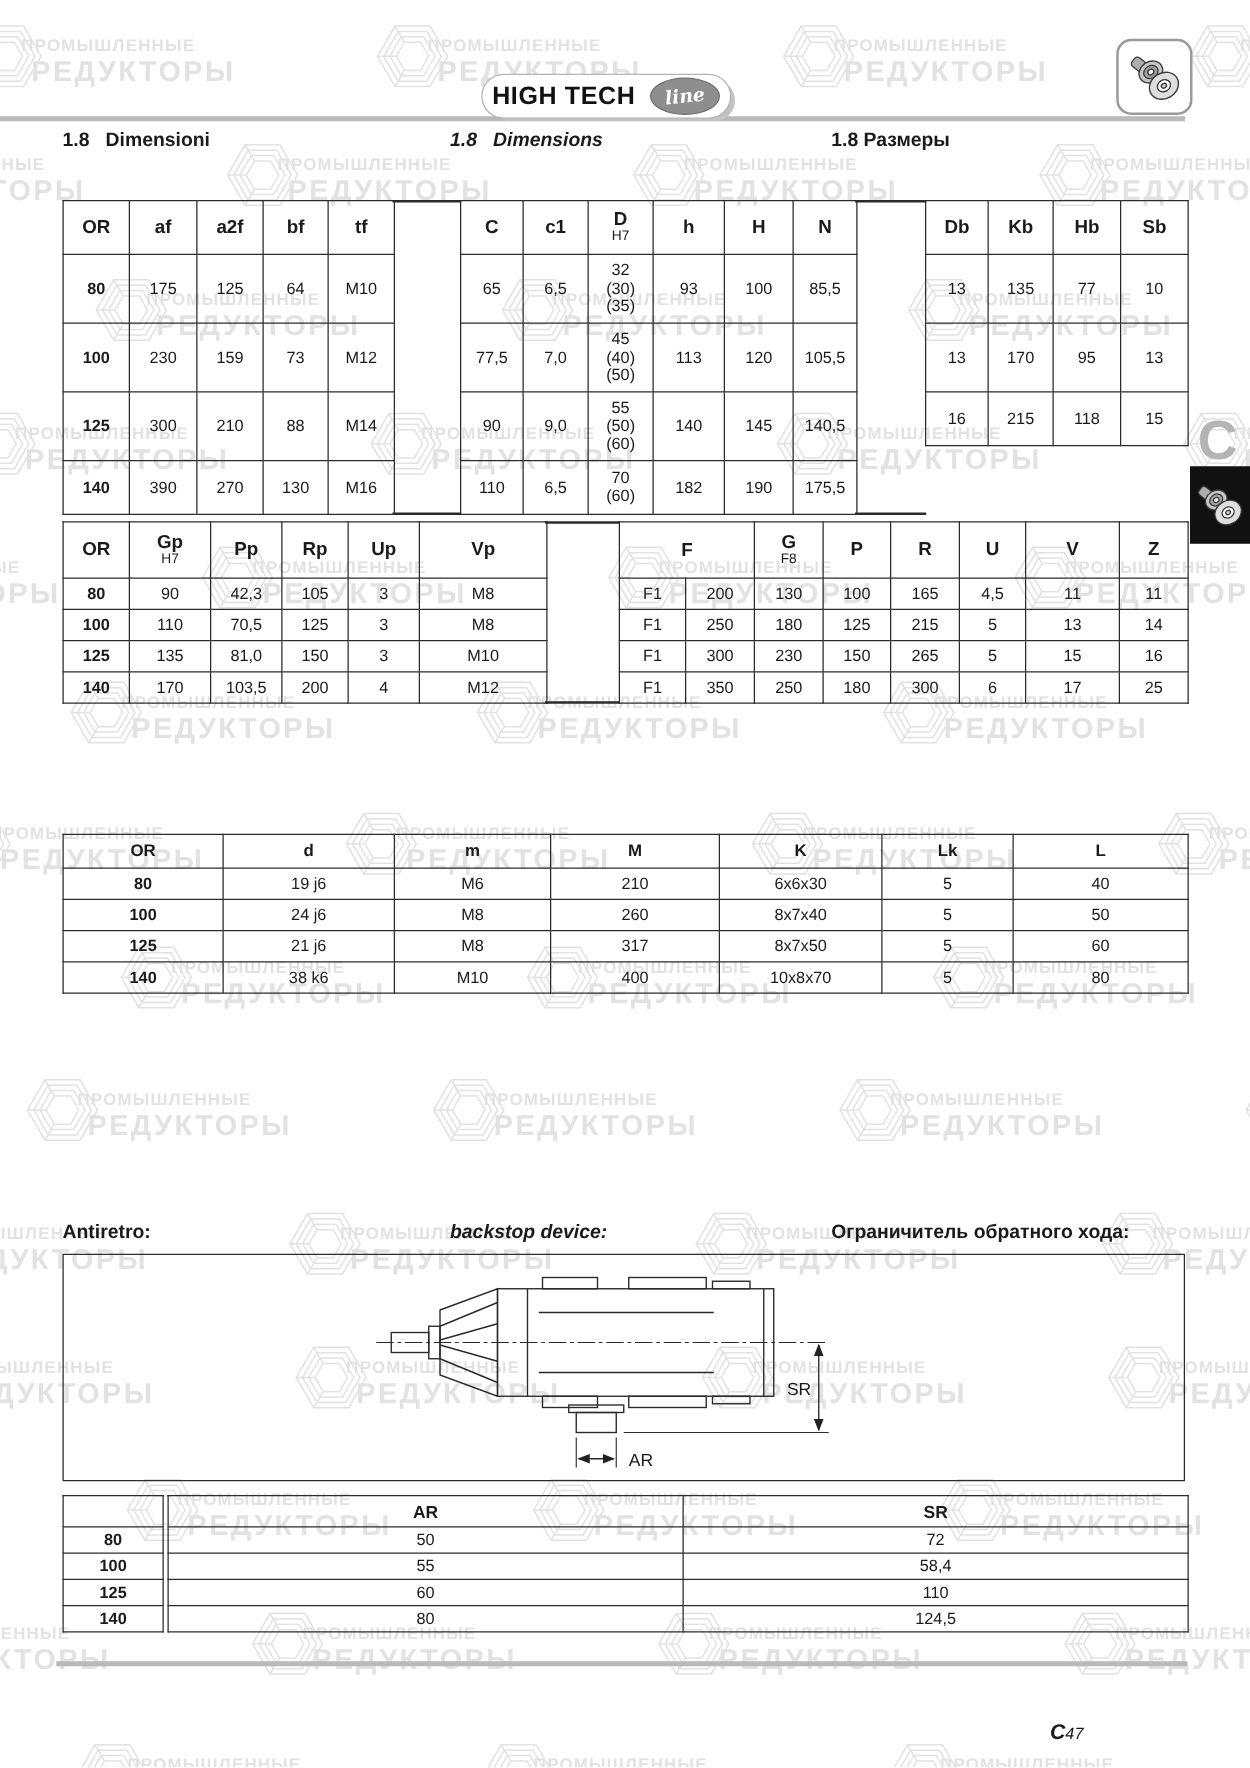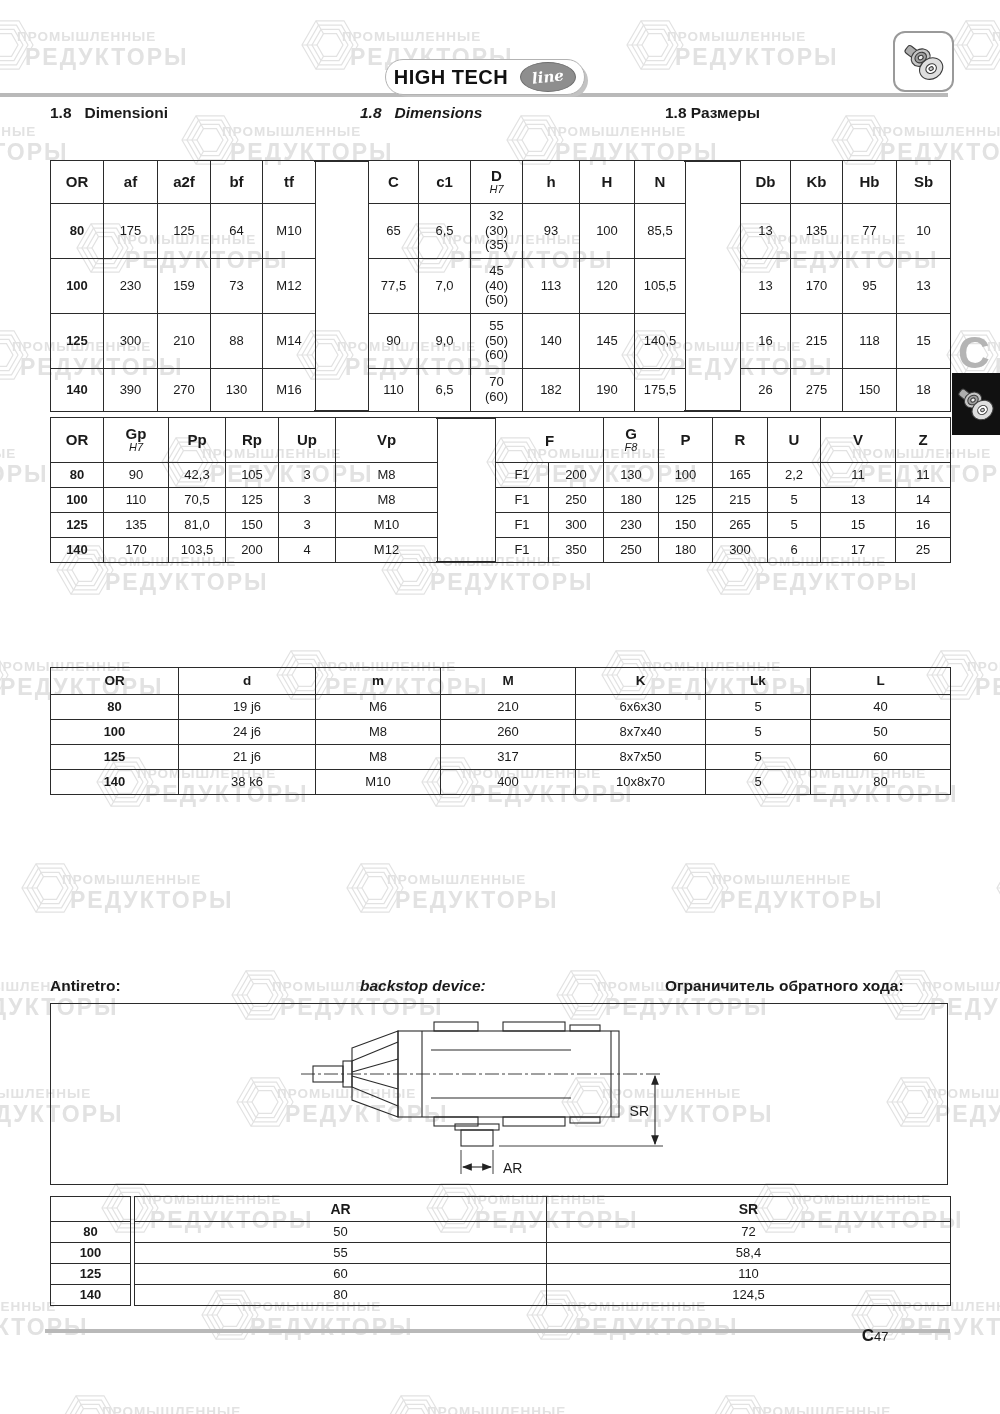--- a/index.html
+++ b/index.html
@@ -30,36 +30,36 @@
   .t-it{left:50px;} .t-en{left:360px;font-style:italic;} .t-ru{left:665px;}
   
   .tab-c{left:948px;top:328px;width:52px;font-size:44px;font-weight:700;color:#b4b4b4;text-align:center;}
   .tab-box{left:952px;top:373px;width:48px;height:62px;background:#111;display:flex;align-items:center;justify-content:center;}
   
   table.dim{border-collapse:collapse;table-layout:fixed;background:transparent;}
   table.dim td,table.dim th{border:1.5px solid #2b2b2b;text-align:center;vertical-align:middle;padding:0 2px;
         font-size:13px;font-weight:400;white-space:pre-line;line-height:1.15;}
   table.dim th{font-weight:700;font-size:15px;}
   table.dim .hl{font-weight:700;font-size:15px;line-height:1;}
-  table.dim .hs{font-weight:400;font-size:11px;line-height:1.2;font-style:italic;}
+  table.dim .hs{font-weight:400;font-size:11px;line-height:1.2;}
   .c0b tbody td:first-child{font-weight:700;}
   .t1 thead tr{height:43px;} .t1 tbody tr{height:55px;} .t1 tbody tr:last-child{height:43px;}
   .t1m tbody td{font-size:13px;}
   .t2 thead tr{height:45px;} .t2 tbody tr{height:25px;}
   .t3 thead tr{height:27px;} .t3 tbody tr{height:25px;}
   .t3 thead th{font-size:13.5px;}
   .t4 thead tr{height:25px;} .t4 tbody tr{height:21px;}
   .t4 thead th{font-size:14px;}
   .gapstrip{border-top:2px solid #2b2b2b;border-bottom:2px solid #2b2b2b;box-sizing:border-box;}
   
   .anti{top:977px;font-size:15.5px;font-weight:700;white-space:pre;}
   .a-it{left:50px;} .a-en{left:360px;font-style:italic;} .a-ru{left:665px;}
   .draw-box{left:50px;top:1003px;width:898px;height:182px;border:1.5px solid #2b2b2b;box-sizing:border-box;}
   
-  .pagenum{left:840px;top:1326px;width:70px;text-align:center;}
+  .pagenum{left:840px;top:1376px;width:70px;text-align:left;font-style:italic;}
   .pagenum .big{font-size:17px;font-weight:700;}
   .pagenum .small{font-size:13px;}
 </style>
 </head>
 <body>
 
 <div class="page">
 
   <div id="wm-layer">
       <div class="wm" style="left: -25px; top: 15px;">
@@ -591,26 +591,20 @@
             <td>170</td>
             <td>95</td>
             <td>13</td>
           </tr>
           <tr>
             <td>16</td>
             <td>215</td>
             <td>118</td>
             <td>15</td>
           </tr>
-          <tr>
-            <td>26</td>
-            <td>275</td>
-            <td>150</td>
-            <td>18</td>
-          </tr>
         </tbody>
       </table>
 
     <table class="dim t2 c0b abs" id="tbl-t2-left" style="left:50px;top:417px">
         <colgroup>
           <col style="width: 53px;">
           <col style="width: 65px;">
           <col style="width: 57px;">
           <col style="width: 53px;">
           <col style="width: 57px;">
@@ -684,21 +678,21 @@
             <th>Z</th>
           </tr>
         </thead>
         <tbody>
           <tr>
             <td>F1</td>
             <td>200</td>
             <td>130</td>
             <td>100</td>
             <td>165</td>
-            <td>2,2</td>
+            <td>4,5</td>
             <td>11</td>
             <td>11</td>
           </tr>
           <tr>
             <td>F1</td>
             <td>250</td>
             <td>180</td>
             <td>125</td>
             <td>215</td>
             <td>5</td>

